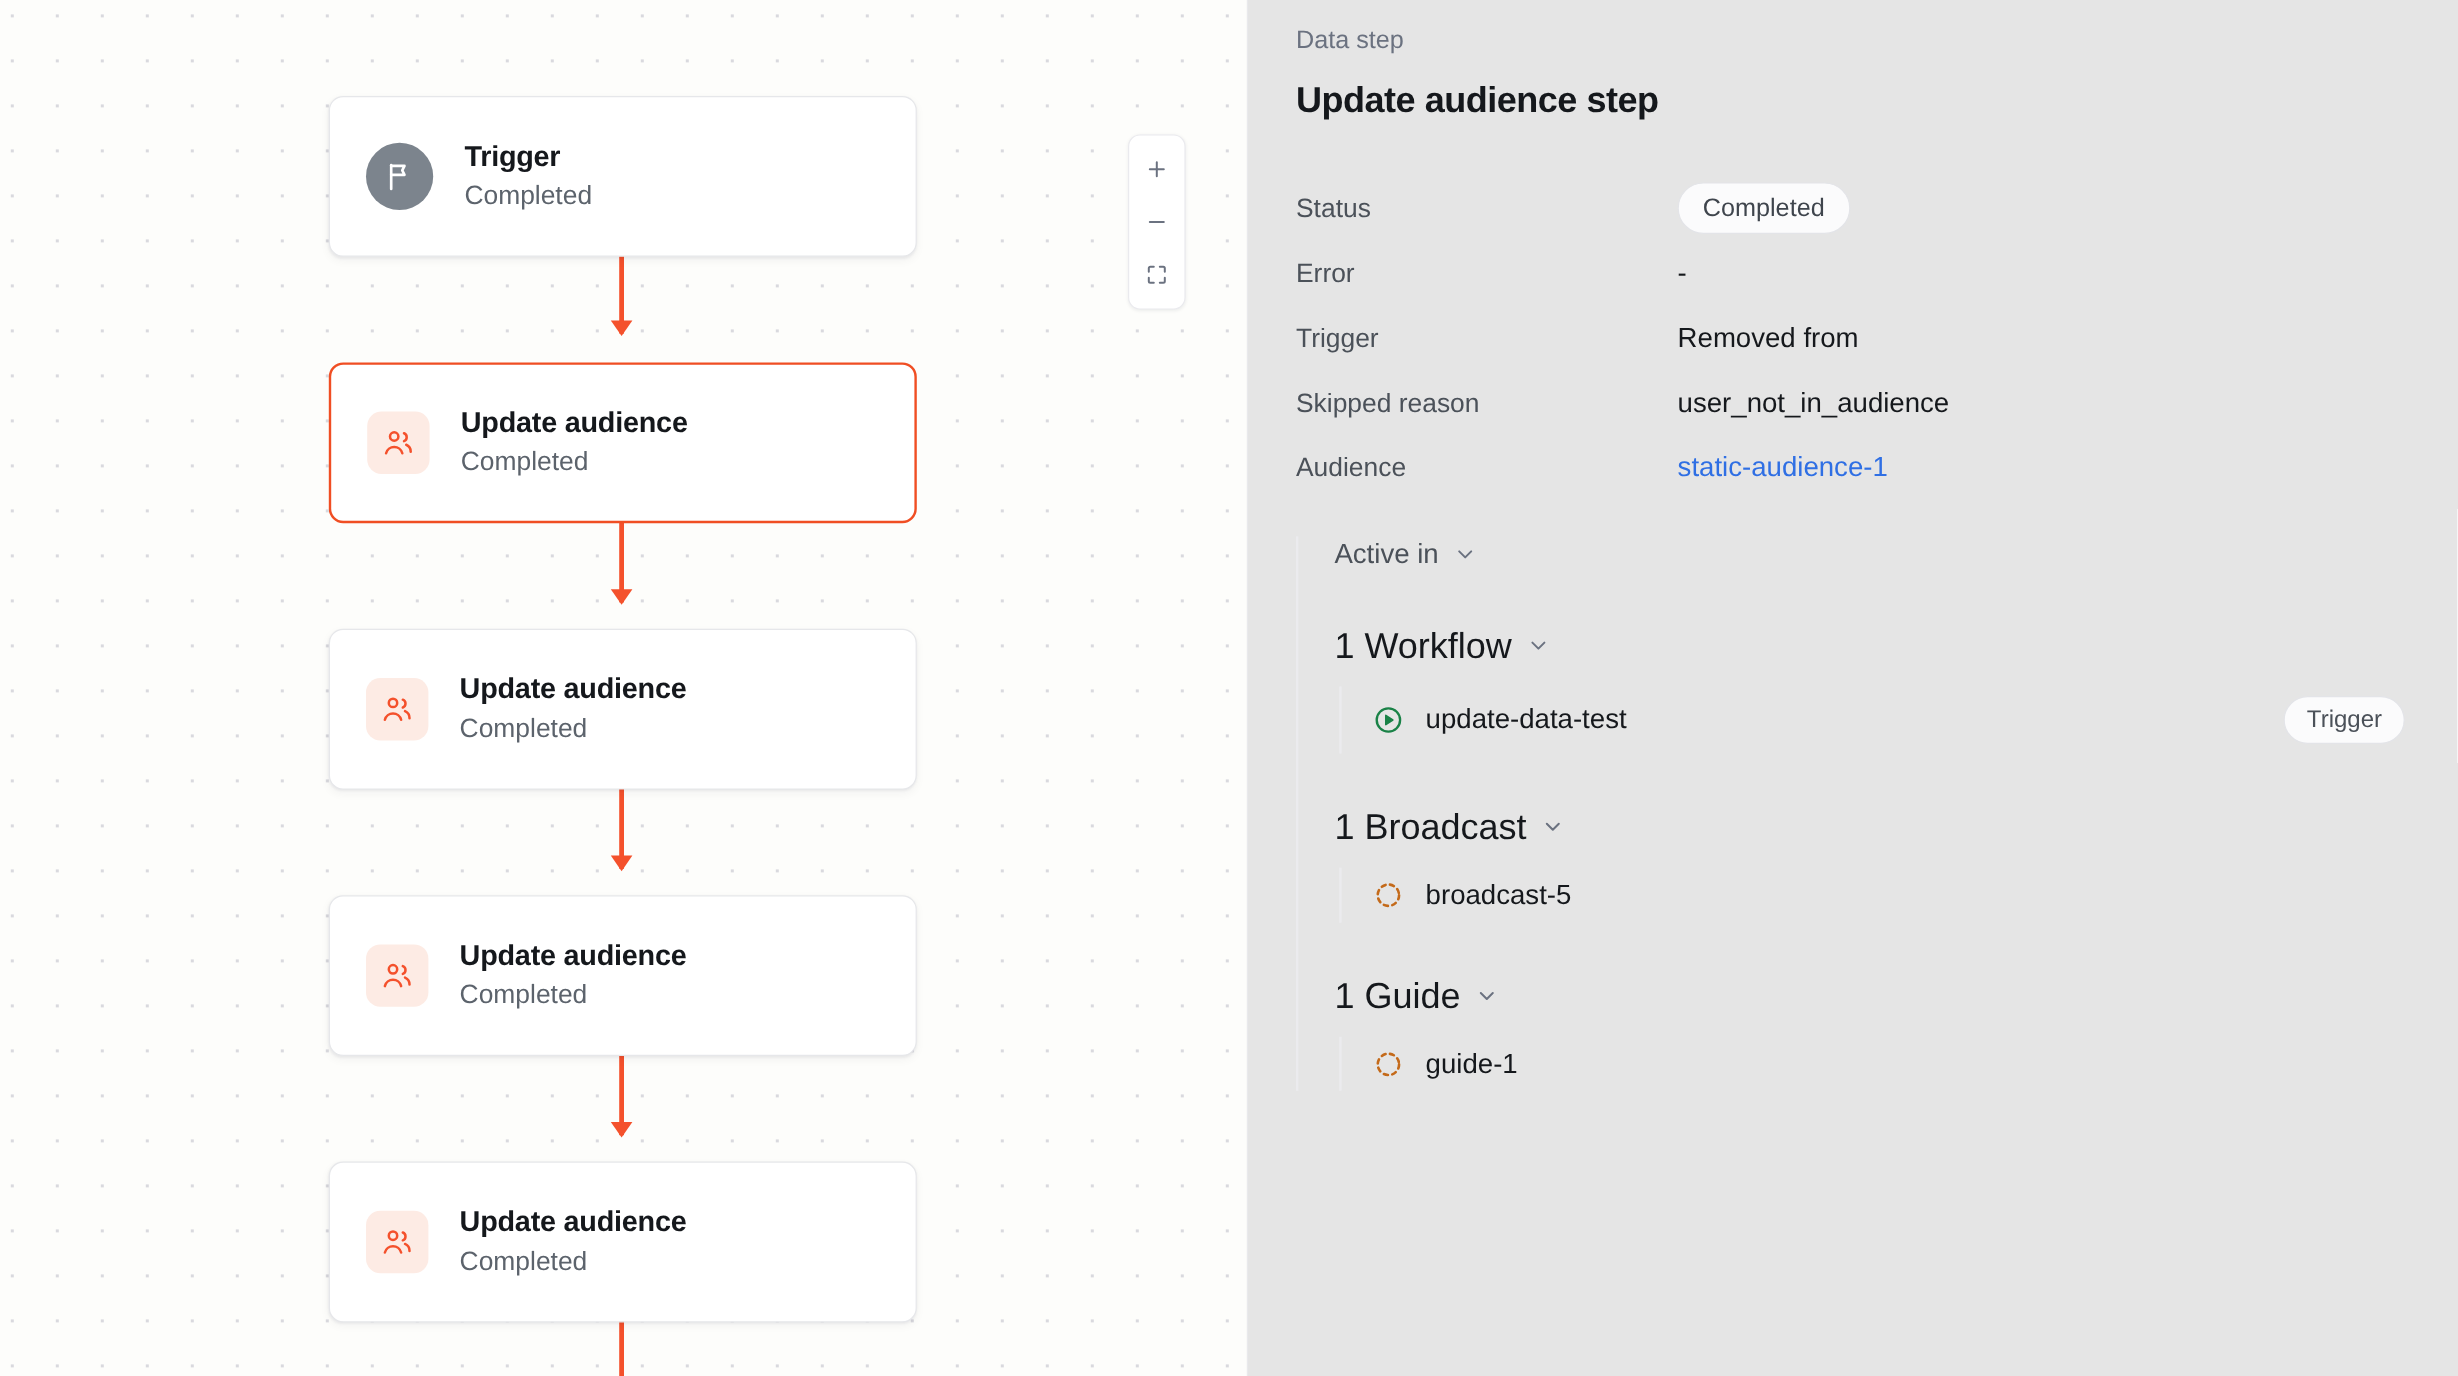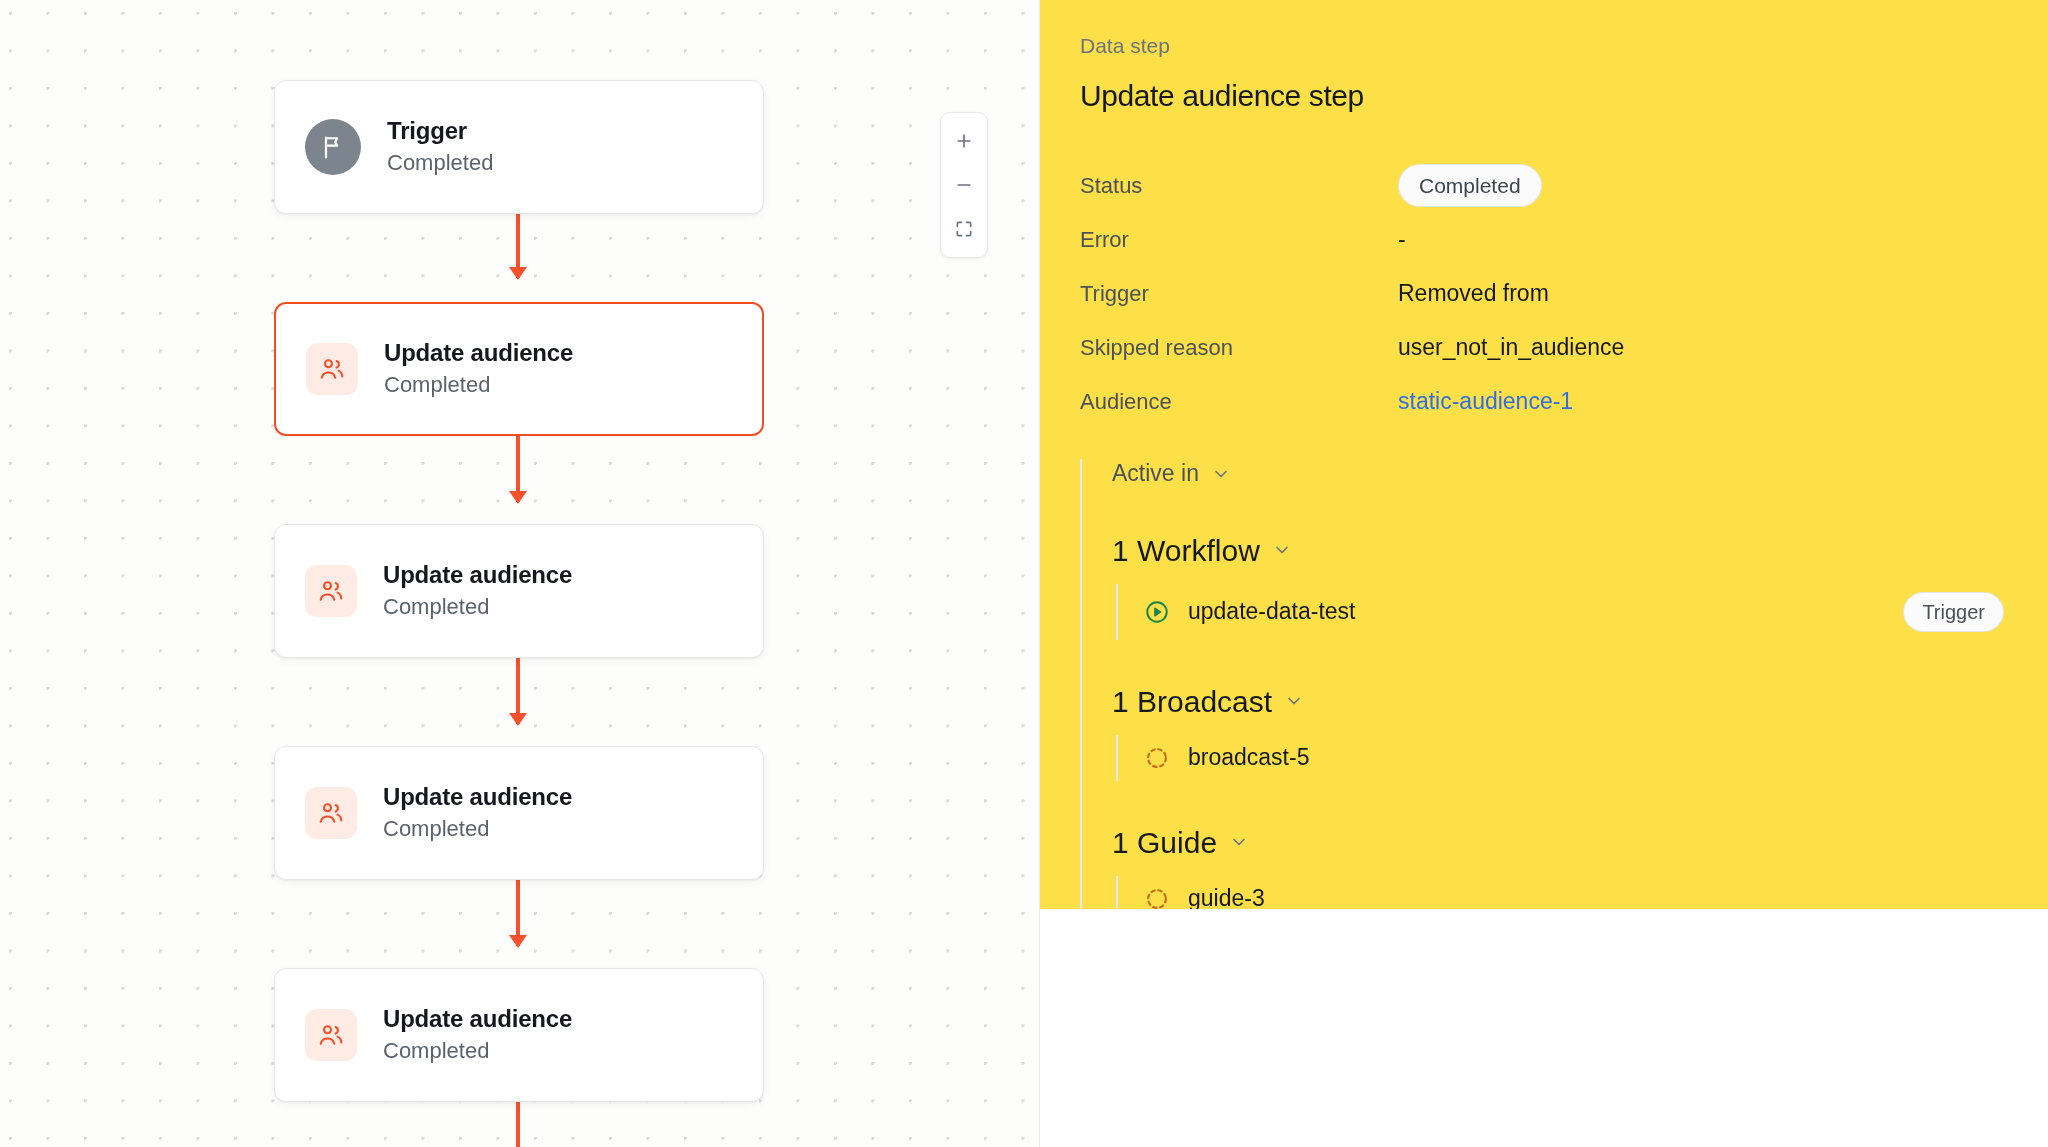--- a/index.html
+++ b/index.html
@@ -130,36 +130,36 @@
     display: flex;
     align-items: center;
     justify-content: center;
     cursor: pointer;
     color: #6b7280;
   }
 
   
   .panel {
     flex: 1 1 auto;
-    height: 909px;
-    background: #fde047;
-    padding: 32px 44px 0 40px;
+    height: 1147px;
+    background: #e5e5e5;
+    padding: 20px 44px 0 40px;
     overflow: hidden;
   }
 
   .panel-eyebrow {
     font-size: 21px;
     color: #6b7280;
     font-weight: 400;
     line-height: 1.3;
     margin-bottom: 18px;
   }
   .panel-title {
     font-size: 30px;
-    font-weight: 400;
+    font-weight: 700;
     letter-spacing: -0.4px;
     color: #15181c;
     line-height: 1.25;
     margin-bottom: 44px;
   }
 
   
   .props { margin-bottom: 30px; }
   .prop-row {
     display: flex;
@@ -477,21 +477,21 @@
               </svg>
           </span>
         </div>
         <div class="group-items">
           <div class="item-row">
             <span class="icon-dashed">
               <svg width="26" height="26" viewBox="0 0 24 24" fill="none" stroke="#c46a1a" stroke-width="2" stroke-linecap="round" stroke-dasharray="3.2 3.4">
                 <circle cx="12" cy="12" r="8.2"></circle>
               </svg>
             </span>
-            <span class="item-label">guide-3</span>
+            <span class="item-label">guide-1</span>
           </div>
         </div>
       </div>
 
     </div>
   </div>
 
 </div>
 
 </body></html>

